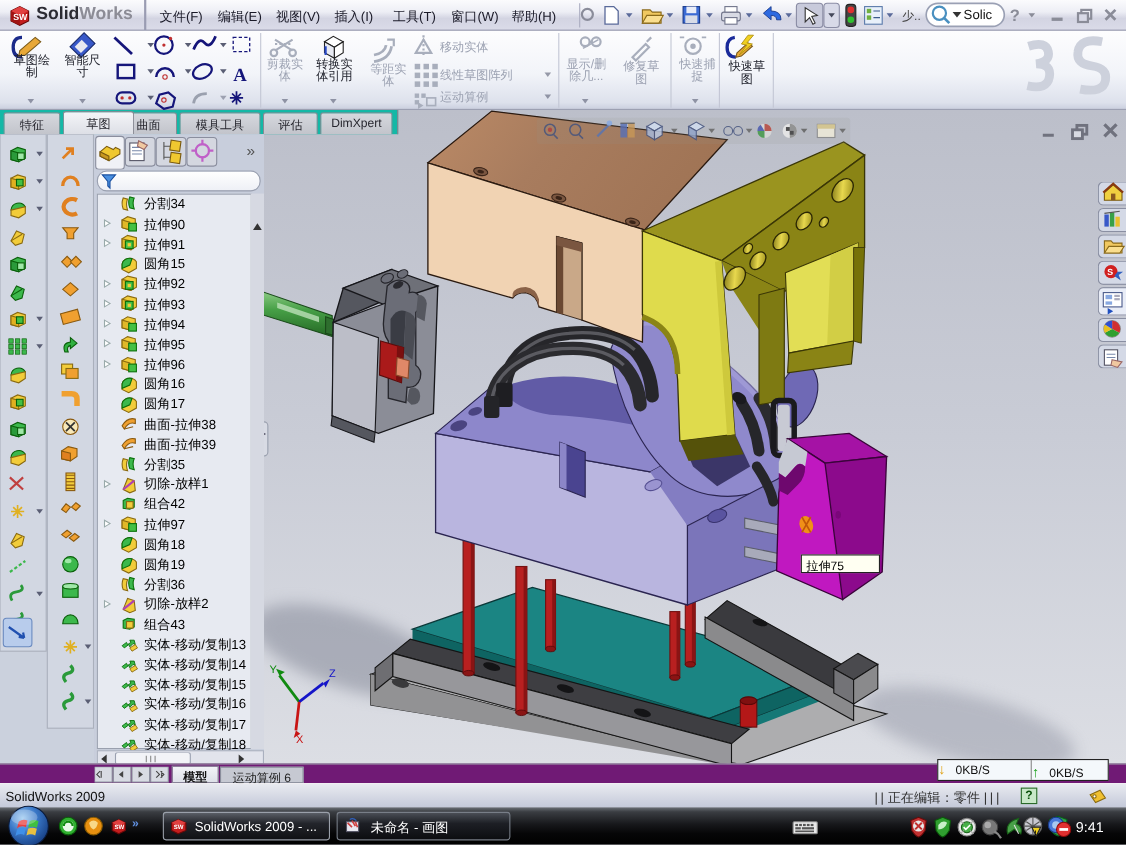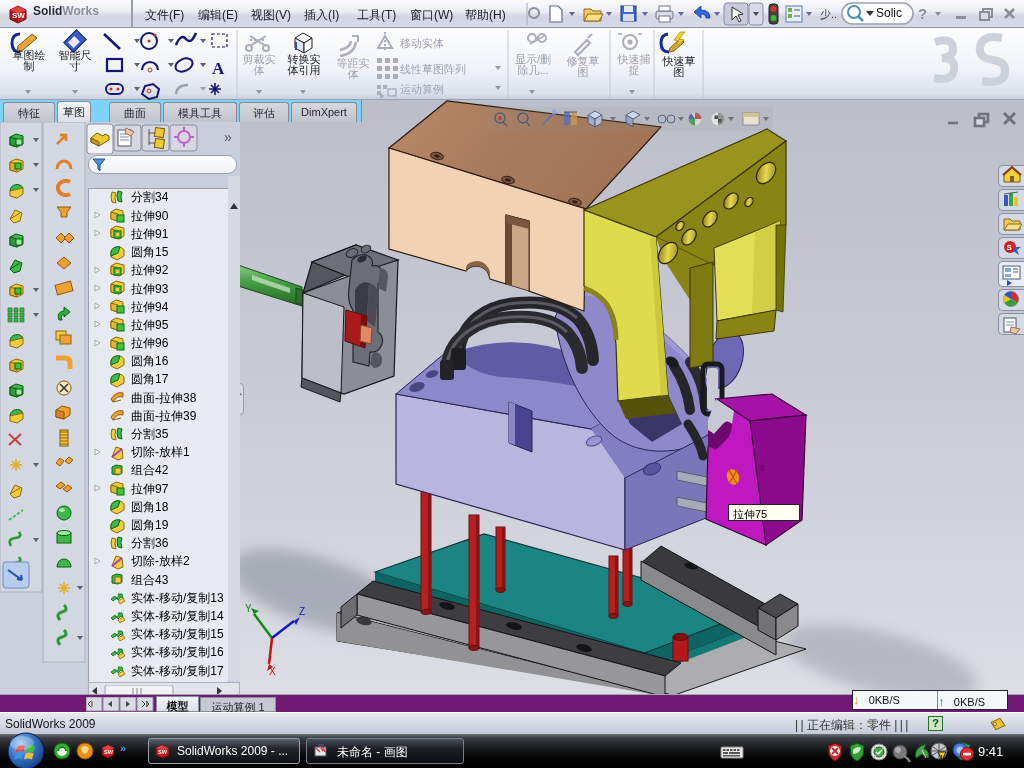--- a/index.html
+++ b/index.html
@@ -12,30 +12,30 @@
 background:linear-gradient(180deg,#FBFBFD 0%,#EDEEF5 40%,#D3D4E2 62%,#DADBE8 100%);
 border-bottom:1px solid #8E90A8;}
 .menu{position:absolute;top:7px;font-size:12px;color:#1a1a28;}
 
 #ribbon{left:0;top:28px;width:1024px;height:72px;
 background:linear-gradient(180deg,#FDFDFE 0%,#F2F4F9 55%,#DDE1EC 92%,#CBD0DF 100%);
 border-bottom:1px solid #9CA0B2;}
 .rtxt{position:absolute;font-size:11px;line-height:11px;color:#20222c;text-align:center;white-space:nowrap;}
 .gray{color:#9CA2B2;}
 
-#tabrow{left:0;top:100px;width:362px;height:22px;background:#7dd3fc;border-right:1px solid #83858f;}
+#tabrow{left:0;top:100px;width:362px;height:22px;background:#14b8a6;border-right:1px solid #83858f;}
 .tab{position:absolute;top:2px;height:20px;font-size:11px;color:#26262e;text-align:center;
 background:linear-gradient(180deg,#D6D8DE,#C2C4CB);border:1px solid #888a94;border-bottom:none;
 border-radius:3px 3px 0 0;padding-top:3px;}
 .tab.active{background:linear-gradient(180deg,#F4F5F8,#DDDFE6);height:21px;top:1px;z-index:3;}
 
 #leftcols{left:0;top:122px;width:86px;height:572px;background:#CAD0DC;}
 
 #panel{left:86px;top:122px;width:154px;height:572px;background:#C8CEDC;}
-#tree{position:absolute;left:2px;top:54px;width:141px;height:505px;background:#E7EAF1;border:1px solid #9aa0ae;margin-top:12px;}
+#tree{position:absolute;left:2px;top:54px;width:141px;height:505px;background:#E7EAF1;border:1px solid #9aa0ae;}
 
 #viewport{left:240px;top:100px;width:784px;height:594px;
 background:linear-gradient(180deg,#BCBFCA 0%,#C9CCD6 50%,#DCDEE4 100%);}
 
 #bottabs{left:0;top:694px;width:1024px;height:18px;background:#701a75;border-top:1px solid #9fa3ad;}
 
 #status{left:0;top:712px;width:1024px;height:22px;
 background:linear-gradient(180deg,#E8EAF0,#C4C9D9);border-top:1px solid #fff;font-size:12px;color:#111;}
 
 #taskbar{left:0;top:734px;width:1024px;height:34px;
@@ -323,21 +323,21 @@
       <div class="abs" style="left:488px;top:404px;width:72px;height:17px;background:#FFFFF2;border:1px solid #222;font-size:11px;color:#000;padding:1.5px 0 0 4px">拉伸75</div>
       <div class="abs" style="left:-6px;top:283px;width:10px;height:32px;background:#D8DBE4;border:1px solid #9aa0ae;border-radius:0 4px 4px 0;font-size:7px;color:#556;padding-top:6px">◂▸</div>
     </div>
   <div class="abs" id="titlebar">
     <svg class="abs" style="left:8px;top:4px" width="20" height="20" viewBox="0 0 20 20">
       <polygon points="2,6 10,2 18,6 18,15 10,19 2,15" fill="#C41E1E" stroke="#6a0808" stroke-width="1"></polygon>
       <polygon points="2,6 10,2 18,6 10,10" fill="#E04040"></polygon>
       <polygon points="2,6 10,10 10,19 2,15" fill="#A01414"></polygon>
       <text x="4" y="14" font-size="8" fill="#fff" font-weight="bold" font-family="Liberation Sans">SW</text>
     </svg>
-    <div class="abs" style="left:33px;top:4px;font-size:12px;font-weight:bold;color:#2b2b33;letter-spacing:0px">Solid<span style="color:#8c8c96">Works</span></div>
+    <div class="abs" style="left:33px;top:4px;font-size:16px;font-weight:bold;color:#2b2b33;letter-spacing:0px">Solid<span style="color:#8c8c96">Works</span></div>
     <div class="abs" style="left:131px;top:0;width:2px;height:28px;background:#9a9cb2"></div>
     <div class="menu" style="left:145px">文件(F)</div>
     <div class="menu" style="left:198px">编辑(E)</div>
     <div class="menu" style="left:251px">视图(V)</div>
     <div class="menu" style="left:304px">插入(I)</div>
     <div class="menu" style="left:357px">工具(T)</div>
     <div class="menu" style="left:410px">窗口(W)</div>
     <div class="menu" style="left:465px">帮助(H)</div>
     <svg class="abs" style="left:520px;top:0" width="504" height="28" viewBox="0 0 504 28">
       <line x1="7" y1="3" x2="7" y2="25" stroke="#aaacc0" stroke-width="1"></line>
@@ -515,21 +515,21 @@
     <div class="rtxt gray" style="left:400px;top:10px;">移动实体</div>
     <div class="rtxt gray" style="left:400px;top:36px;">线性草图阵列</div>
     <div class="rtxt gray" style="left:400px;top:56px;">运动算例</div>
     <div class="rtxt gray" style="left:512px;top:26px;width:42px">显示/删<br>除几...</div>
     <div class="rtxt gray" style="left:560px;top:28px;width:46px">修复草<br>图</div>
     <div class="rtxt gray" style="left:612px;top:26px;width:44px">快速捕<br>捉</div>
     <div class="rtxt" style="left:657px;top:28px;width:44px">快速草<br>图</div>
   </div>
   <div class="abs" id="tabrow">
     <div class="tab" style="left:3px;width:52px">特征</div>
-    <div class="tab active" style="left:57px;width:34px">草图</div>
+    <div class="tab active" style="left:57px;width:65px">草图</div>
     <div class="tab" style="left:109px;width:52px">曲面</div>
     <div class="tab" style="left:163px;width:74px">模具工具</div>
     <div class="tab" style="left:239px;width:50px">评估</div>
     <div class="tab" style="left:291px;width:66px">DimXpert</div>
   </div>
   <div class="abs" id="leftcols"><svg width="86" height="572" viewBox="0 0 86 572" id="lcsvg">
         <rect x="0" y="0" width="86" height="572" fill="#CBD1DD"></rect>
 <rect x="0" y="0" width="42" height="470" fill="#D2D7E2" stroke="#aab0bc" stroke-width="1"></rect>
 <rect x="43" y="0" width="42" height="540" fill="#D2D7E2" stroke="#aab0bc" stroke-width="1"></rect>
 <g transform="translate(8,10)">
@@ -842,21 +842,21 @@
         <rect x="17" y="0" width="16" height="14" fill="#D8DBE3" stroke="#8a8e9c"></rect>
         <rect x="34" y="0" width="16" height="14" fill="#D8DBE3" stroke="#8a8e9c"></rect>
         <rect x="51" y="0" width="16" height="14" fill="#D8DBE3" stroke="#8a8e9c"></rect>
         <path d="M5,4 l-3,3 3,3 M6,4 v6" stroke="#444" fill="none"></path>
         <path d="M26,4 l-4,3 4,3 z" fill="#444"></path>
         <path d="M40,4 l4,3 -4,3 z" fill="#444"></path>
         <path d="M60,4 l3,3 -3,3 M61,4 v6 M56,4 l3,3 -3,3" stroke="#444" fill="none"></path>
       </g>
     </svg>
     <div class="abs" style="left:156px;top:1px;width:43px;height:16px;background:linear-gradient(180deg,#F2F3F7,#DDE0E8);border:1px solid #8a8e9c;font-size:11px;text-align:center;padding-top:2px;font-weight:bold;color:#111">模型</div>
-    <div class="abs" style="left:200px;top:2px;width:76px;height:15px;background:#C6C9D2;border:1px solid #8a8e9c;font-size:11px;text-align:center;padding-top:2px;color:#222">运动算例 1</div>
+    <div class="abs" style="left:200px;top:2px;width:76px;height:15px;background:#C6C9D2;border:1px solid #8a8e9c;font-size:11px;text-align:center;padding-top:2px;color:#222">运动算例 6</div>
     <div class="abs" style="left:852px;top:-5px;width:156px;height:20px;background:#F4F8FB;border:1.5px solid #222;display:flex;font-size:11px;color:#111">
       <div style="width:94px;border-right:1px solid #888;padding-top:1px"><span style="color:#E0A010;font-weight:bold;font-size:13px">↓</span>&nbsp;&nbsp;&nbsp;0KB/S</div>
       <div style="width:76px;padding-top:3px"><span style="color:#18A018;font-weight:bold;font-size:13px">↑</span>&nbsp;&nbsp;&nbsp;0KB/S</div>
     </div>
   </div>
   <div class="abs" id="status">
     <div class="abs" style="left:5px;top:4px">SolidWorks 2009</div>
     <div class="abs" style="left:795px;top:4px;color:#333">| |&nbsp;正在编辑：零件&nbsp;| | |</div>
     <div class="abs" style="left:928px;top:3px;width:15px;height:15px;background:#C8E8C8;border:1px solid #2a6a2a;font-size:11px;font-weight:bold;color:#0a500a;text-align:center">?</div>
     <svg class="abs" style="left:988px;top:2px" width="20" height="18" viewBox="0 0 20 18">

